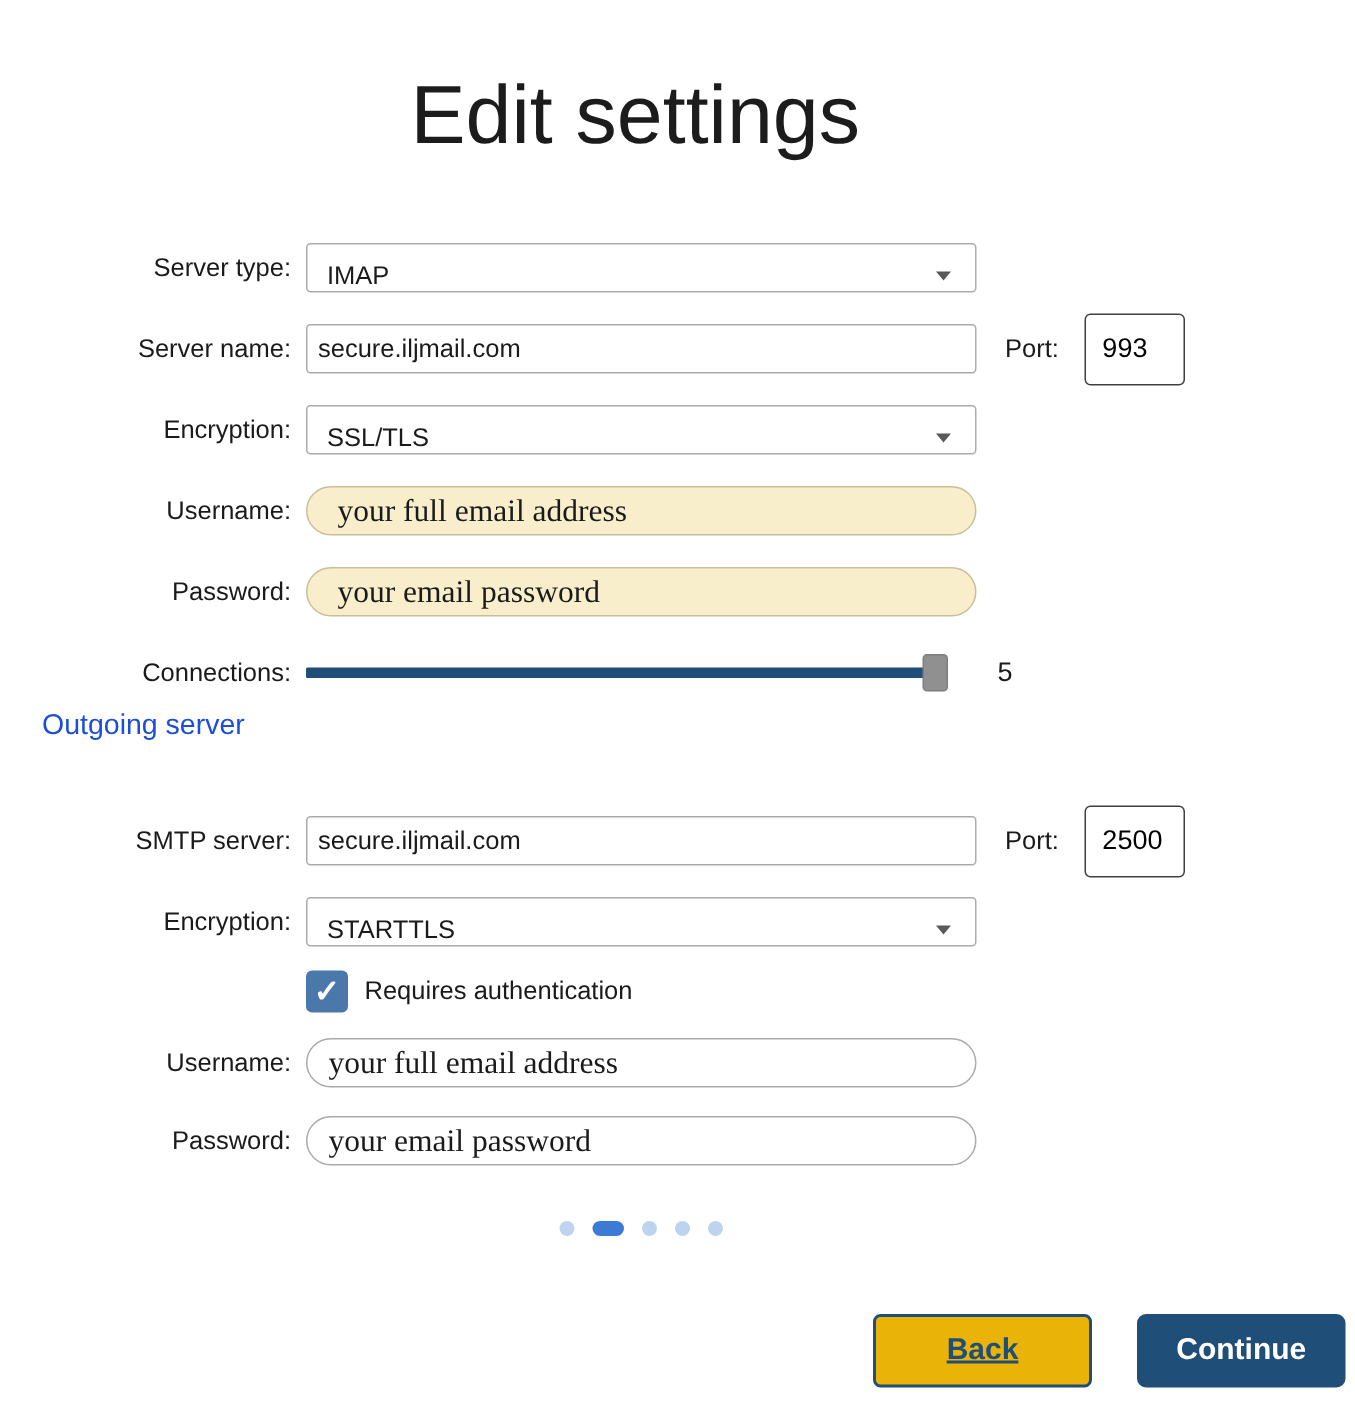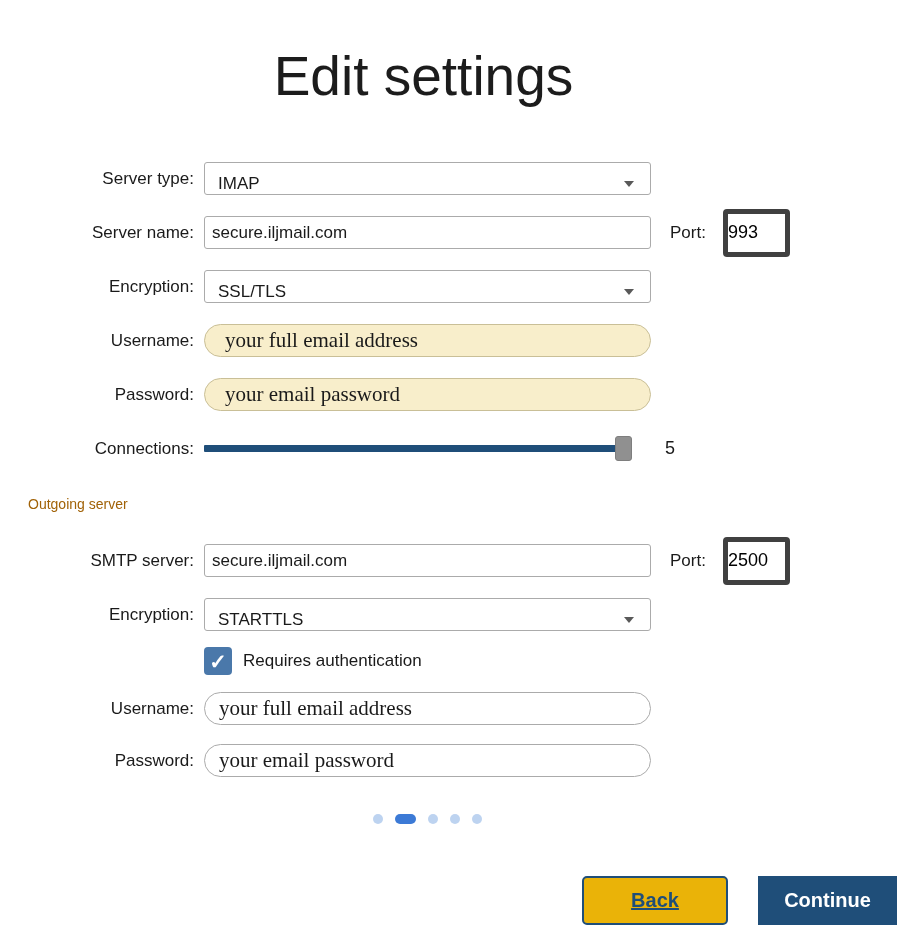--- a/index.html
+++ b/index.html
@@ -23,33 +23,33 @@
   .dropdown { position:relative; line-height:41px; padding-left:13px; cursor:default; }
   .dd-arrow { position:absolute; right:16px; top:18px; width:0; height:0;
               border-left:5px solid transparent; border-right:5px solid transparent;
               border-top:6px solid #595959; }
   input.text-field { padding-left:7px; outline:none; font-family:"Liberation Sans", sans-serif; }
   input.serif-field { font-family:"Liberation Serif", serif; font-size:21px; padding-left:14px;border-radius:21px; }
   input.hl-field { background:#f8eecb; border:1px solid #c9bf97; padding-left:20px; }
 
   .port-group { display:flex; align-items:center; margin-left:19px; }
   .port-label { font-size:17px; margin-right:17px; }
-  .port-input { width:67px; height:48px; border:5px solid #404040; border-radius:4px;
-                font-size:18px; outline:none;
+  .port-input { width:67px; height:48px; border:1px solid #404040; border-radius:4px;
+                font-size:18px; padding-left:11px; outline:none;
                 font-family:"Liberation Sans", sans-serif; }
 
   
   .slider-wrap { position:relative; width:447px; height:43px; display:flex; align-items:center; }
   .slider-track { width:428px; height:7px; background:#1f4e79; border-radius:1px; }
   .slider-thumb { position:absolute; left:411px; top:9px; width:17px; height:25px;
                   background:#909090; border:1px solid #7e7e7e; border-radius:3px; }
   .slider-value { margin-left:14px; font-size:18px; }
 
   
-  .section-header { position:absolute; top:496px; left:28px; font-size:14px; color:#a16207; }
+  .section-header { position:absolute; top:473px; left:28px; font-size:19px; color:#1d4ed8; }
 
   
   .checkbox-row { display:flex; align-items:center; height:28px;
                   margin:0 0 12px 204px; }
   .checkbox { width:28px; height:28px; background:#4a78aa; border-radius:4px;
               display:flex; align-items:center; justify-content:center; cursor:default; }
   .checkbox .check { color:#ffffff; font-size:21px; font-weight:bold; line-height:1; }
   .checkbox-label { margin-left:11px; font-size:17px; }
 
   
@@ -58,21 +58,21 @@
   .dot { width:10px; height:10px; border-radius:5px; background:#bdd3f0; }
   .dot.active { width:21px; background:#3c7ad6; }
 
   
   .footer { position:absolute; top:876px; left:582px; display:flex; gap:30px; }
   .btn { height:49px; font-size:20px; font-weight:bold; cursor:pointer;
          font-family:"Liberation Sans", sans-serif; }
   .btn-back { width:146px; background:#eab308; color:#1f4e79;
               border:2px solid #1f4e79; border-radius:5px;text-decoration:underline; }
   .btn-continue { width:139px; background:#1f4e79; color:#ffffff;
-                  border:none; border-radius:0; }
+                  border:none; border-radius:6px; }
 </style>
 </head>
 <body>
 
 <div id="app">
 
   <div class="title-wrap">
     <div class="page-title">Edit settings</div>
   </div>
 

